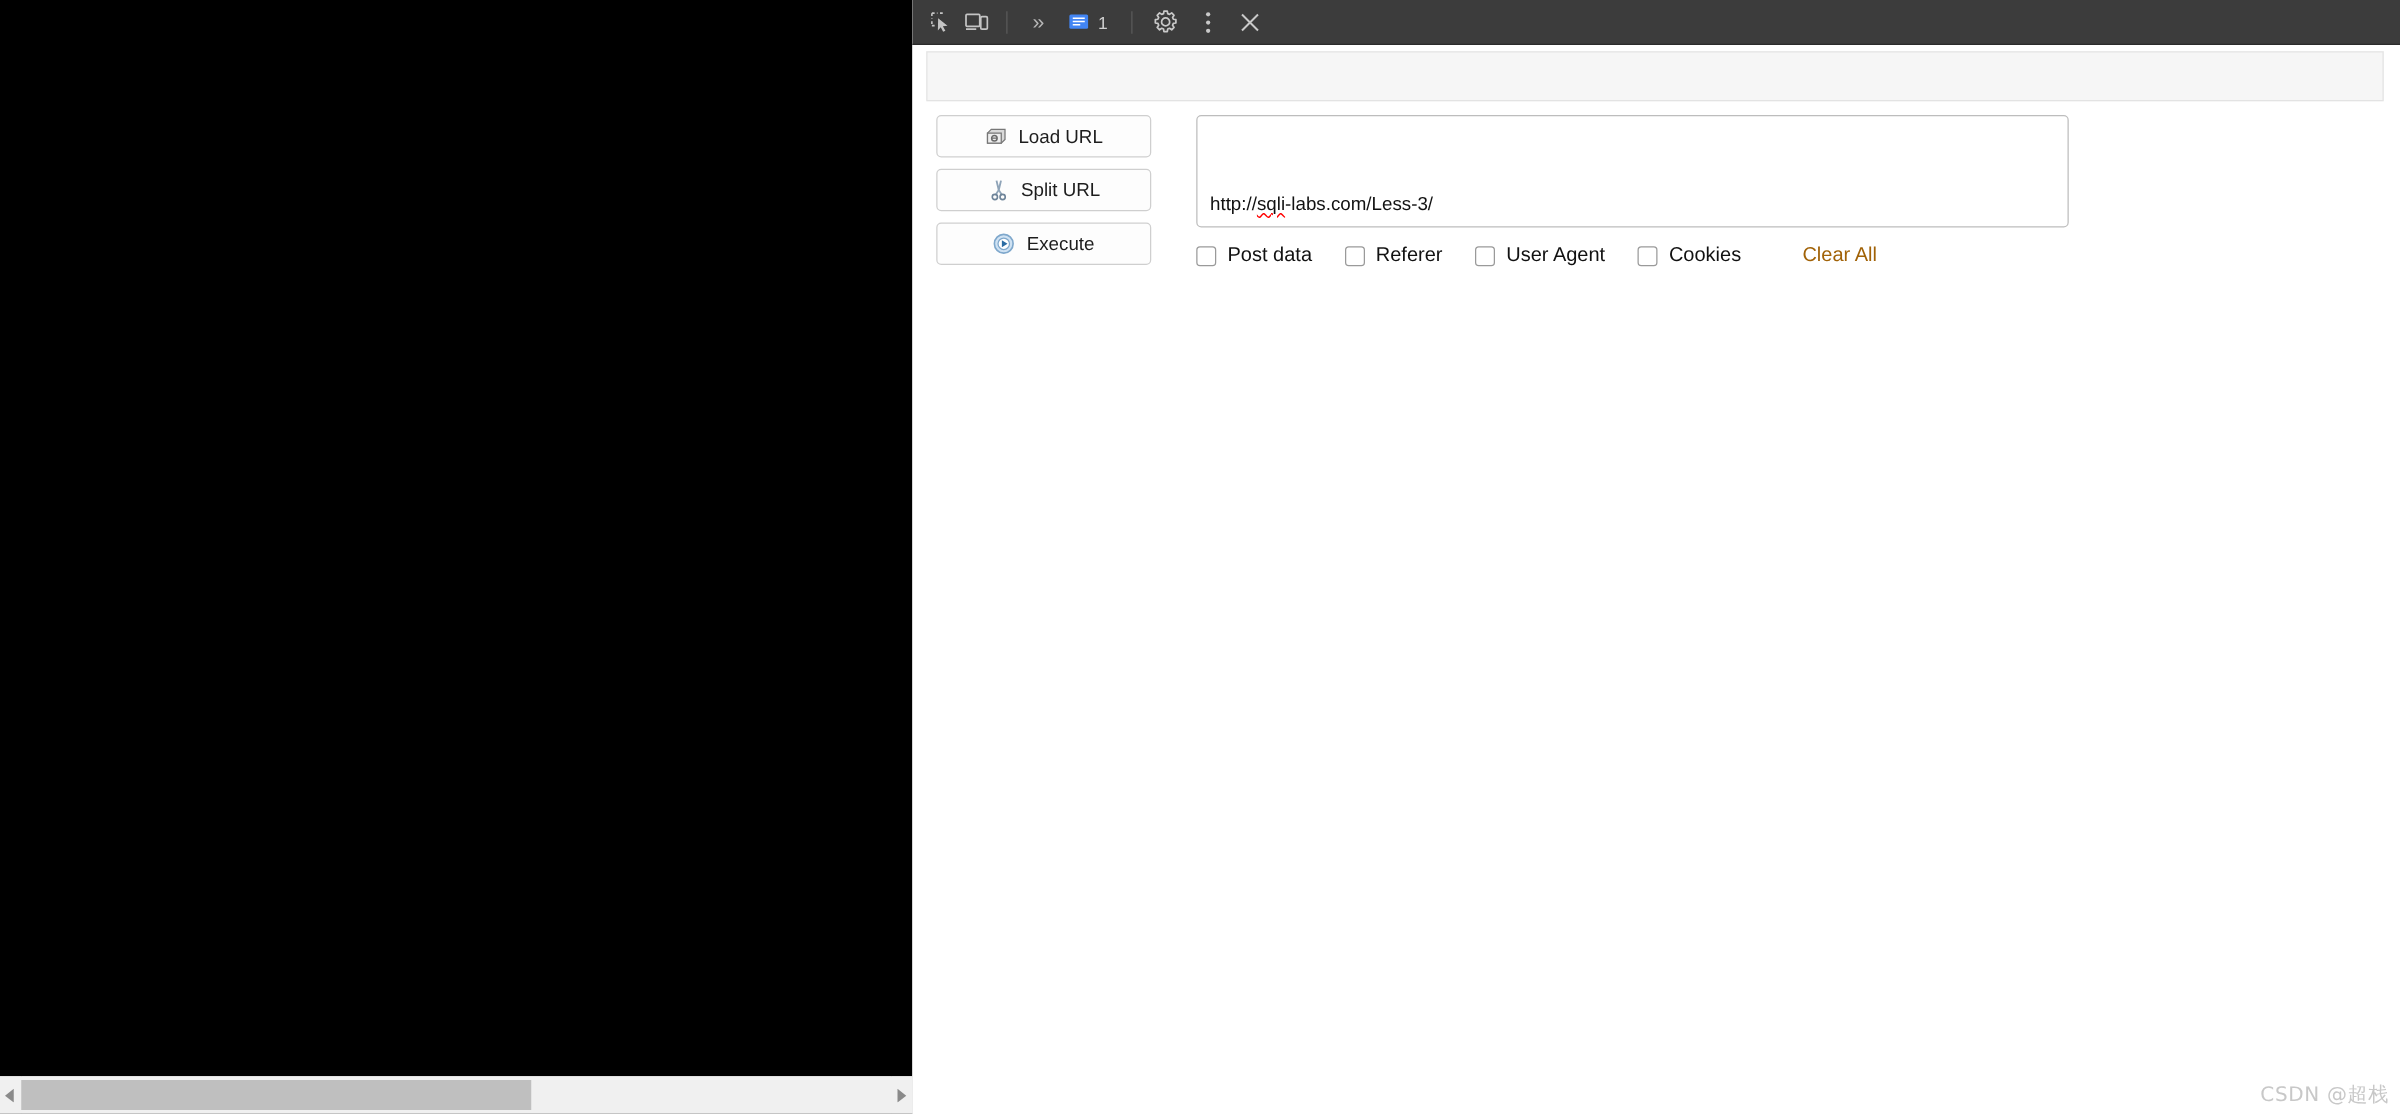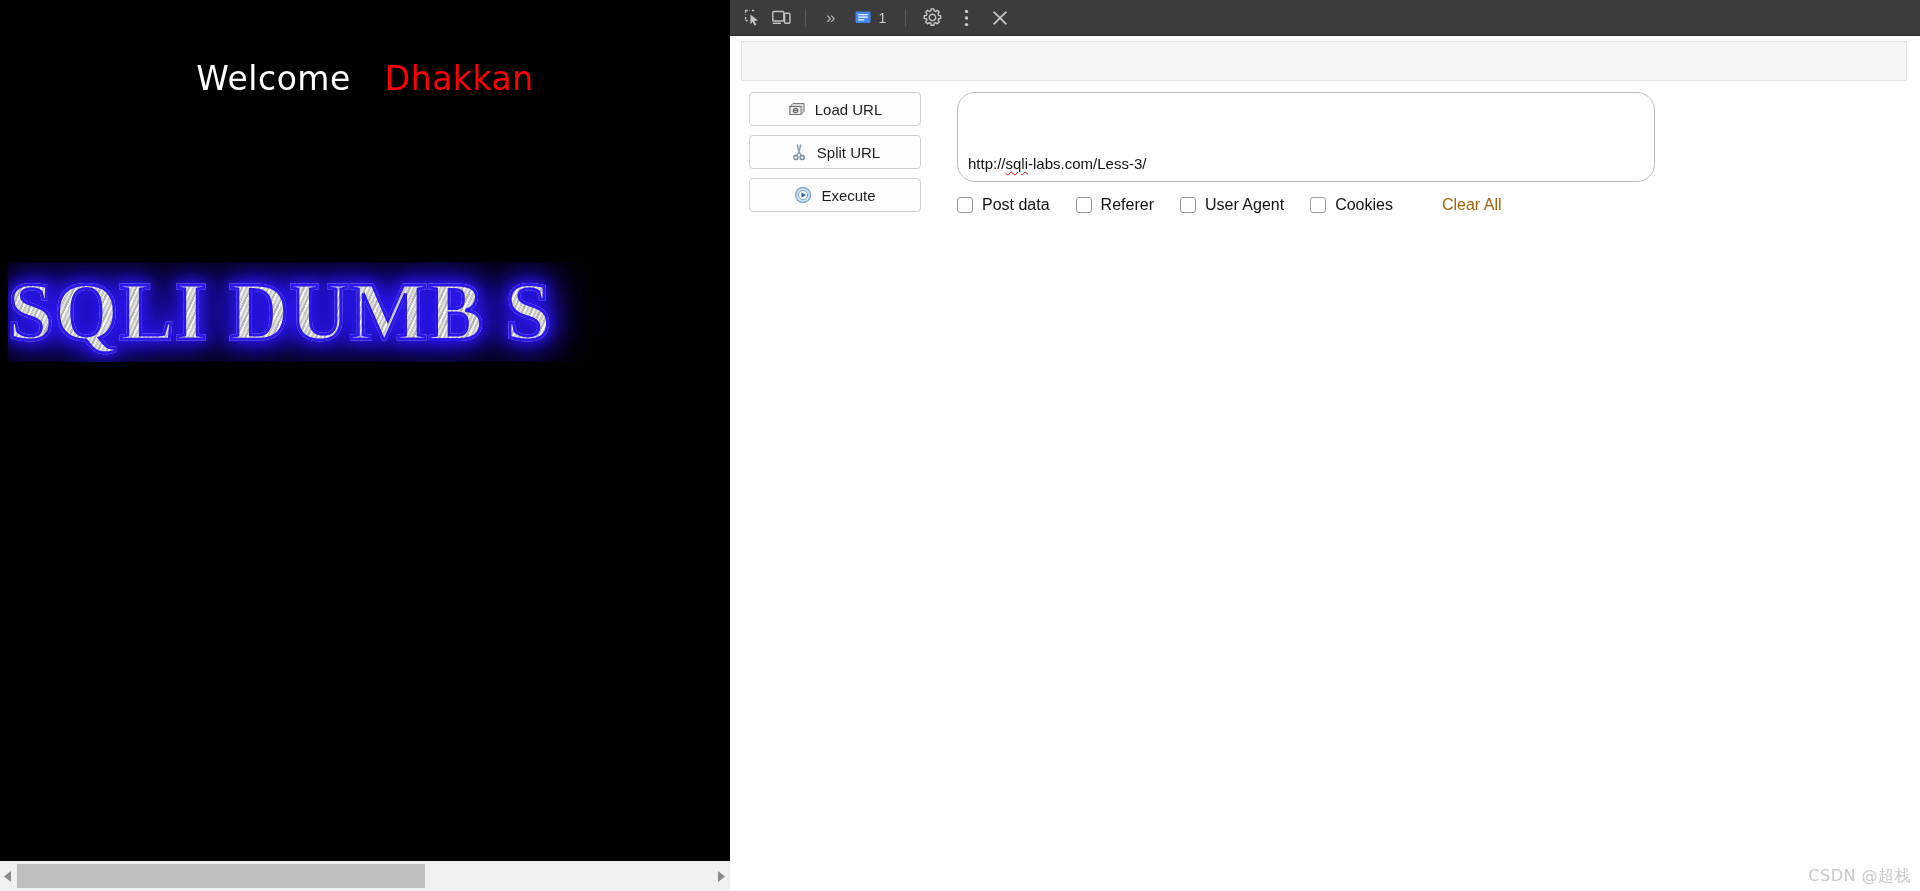--- a/index.html
+++ b/index.html
@@ -285,21 +285,21 @@
     position: absolute;
     left: 227px;
     top: 0;
     width: 698px;
   }
 
   #hb-textarea {
     width: 698px;
     height: 90px;
     border: 1px solid #bdbdbd;
-    border-radius: 18px;
+    border-radius: 4px;
     box-sizing: border-box;
     padding: 8px 10px;
     font-family: "Liberation Sans", sans-serif;
     font-size: 15px;
     line-height: 25px;
     color: #111;
     resize: none;
     outline: none;
     background: #fff;
     overflow: hidden;
@@ -372,28 +372,22 @@
 </head>
 <body>
 
 <div id="root">
 
   <div id="page-pane">
 
     <div id="page-content">
 
       <div class="welcome-block">
-        <div class="line-1">
-          <span class="w-white">Welcome</span><span class="w-red">Dhakkan</span>
-        </div>
-      </div>
-
-      <div class="banner-wrap">
-        <div class="banner-text">SQLI DUMB S</div>
-      </div>
+      </div>
+
 
     </div>
 
     <div id="page-scrollbar">
       <div class="sb-arrow">
         <svg width="9" height="11" viewBox="0 0 9 11">
             <polygon points="7,0 7,11 0,5.5" fill="#8a8a8a"></polygon>
           </svg>
       </div>
       <div class="sb-track">

